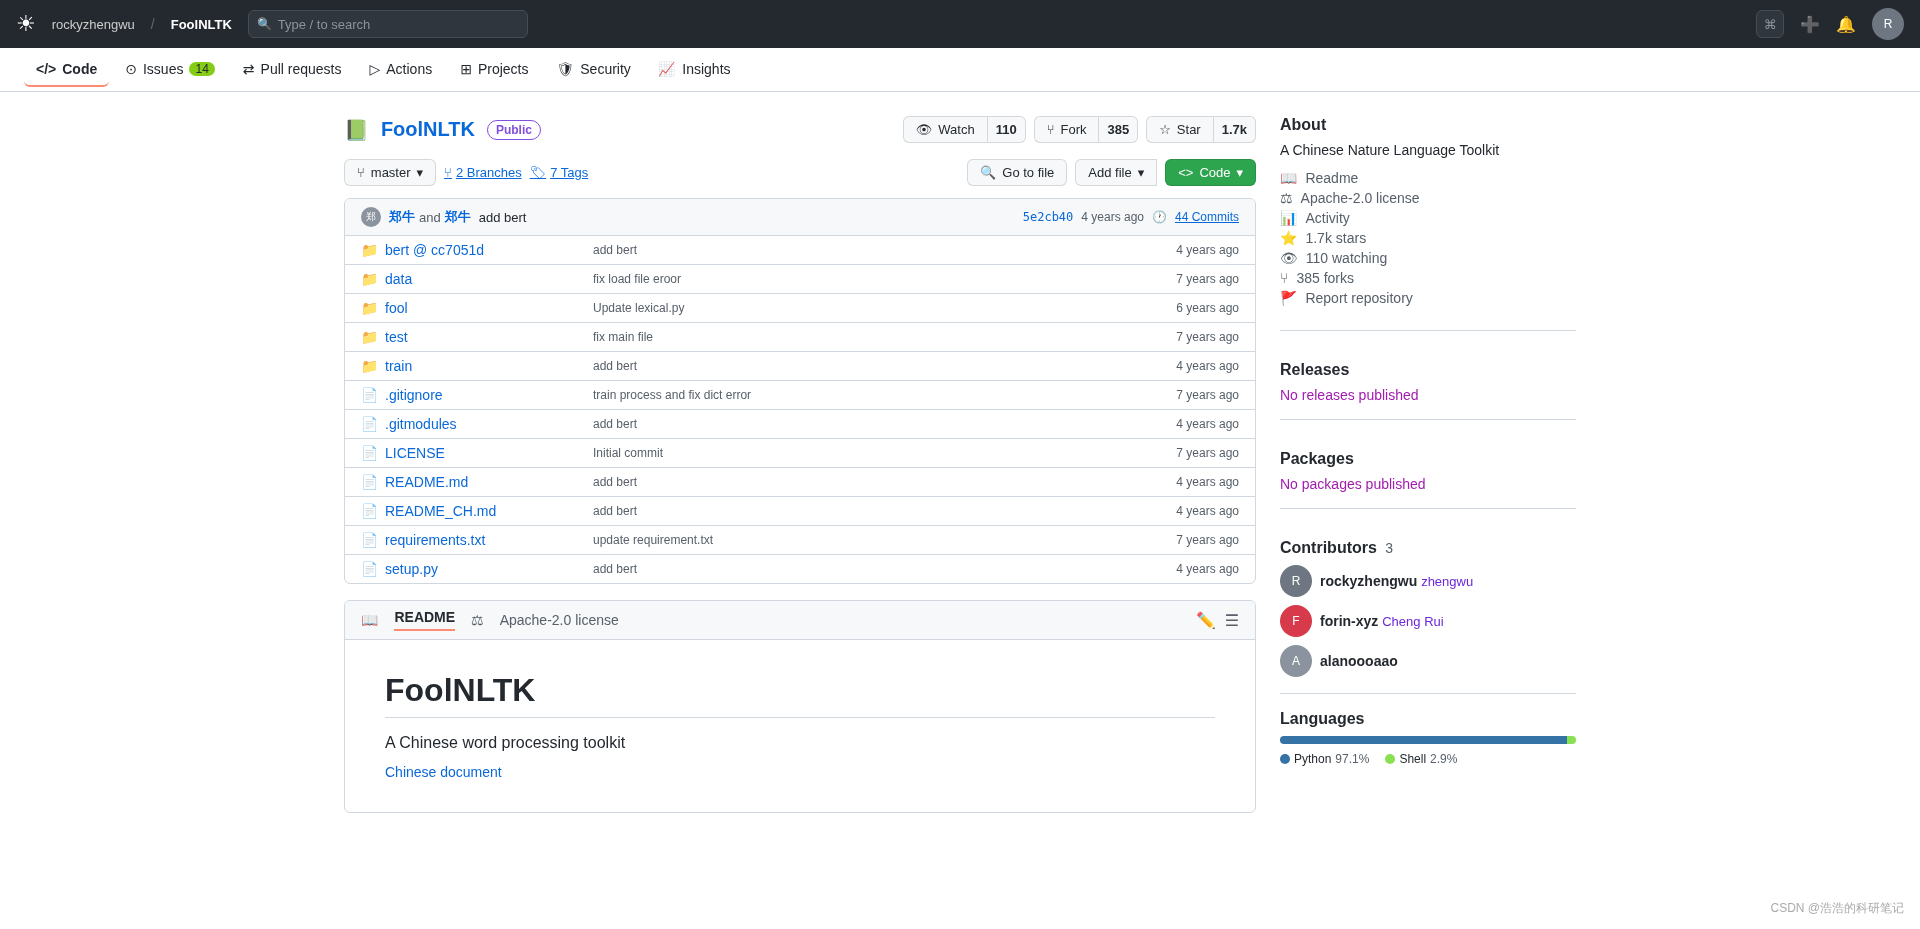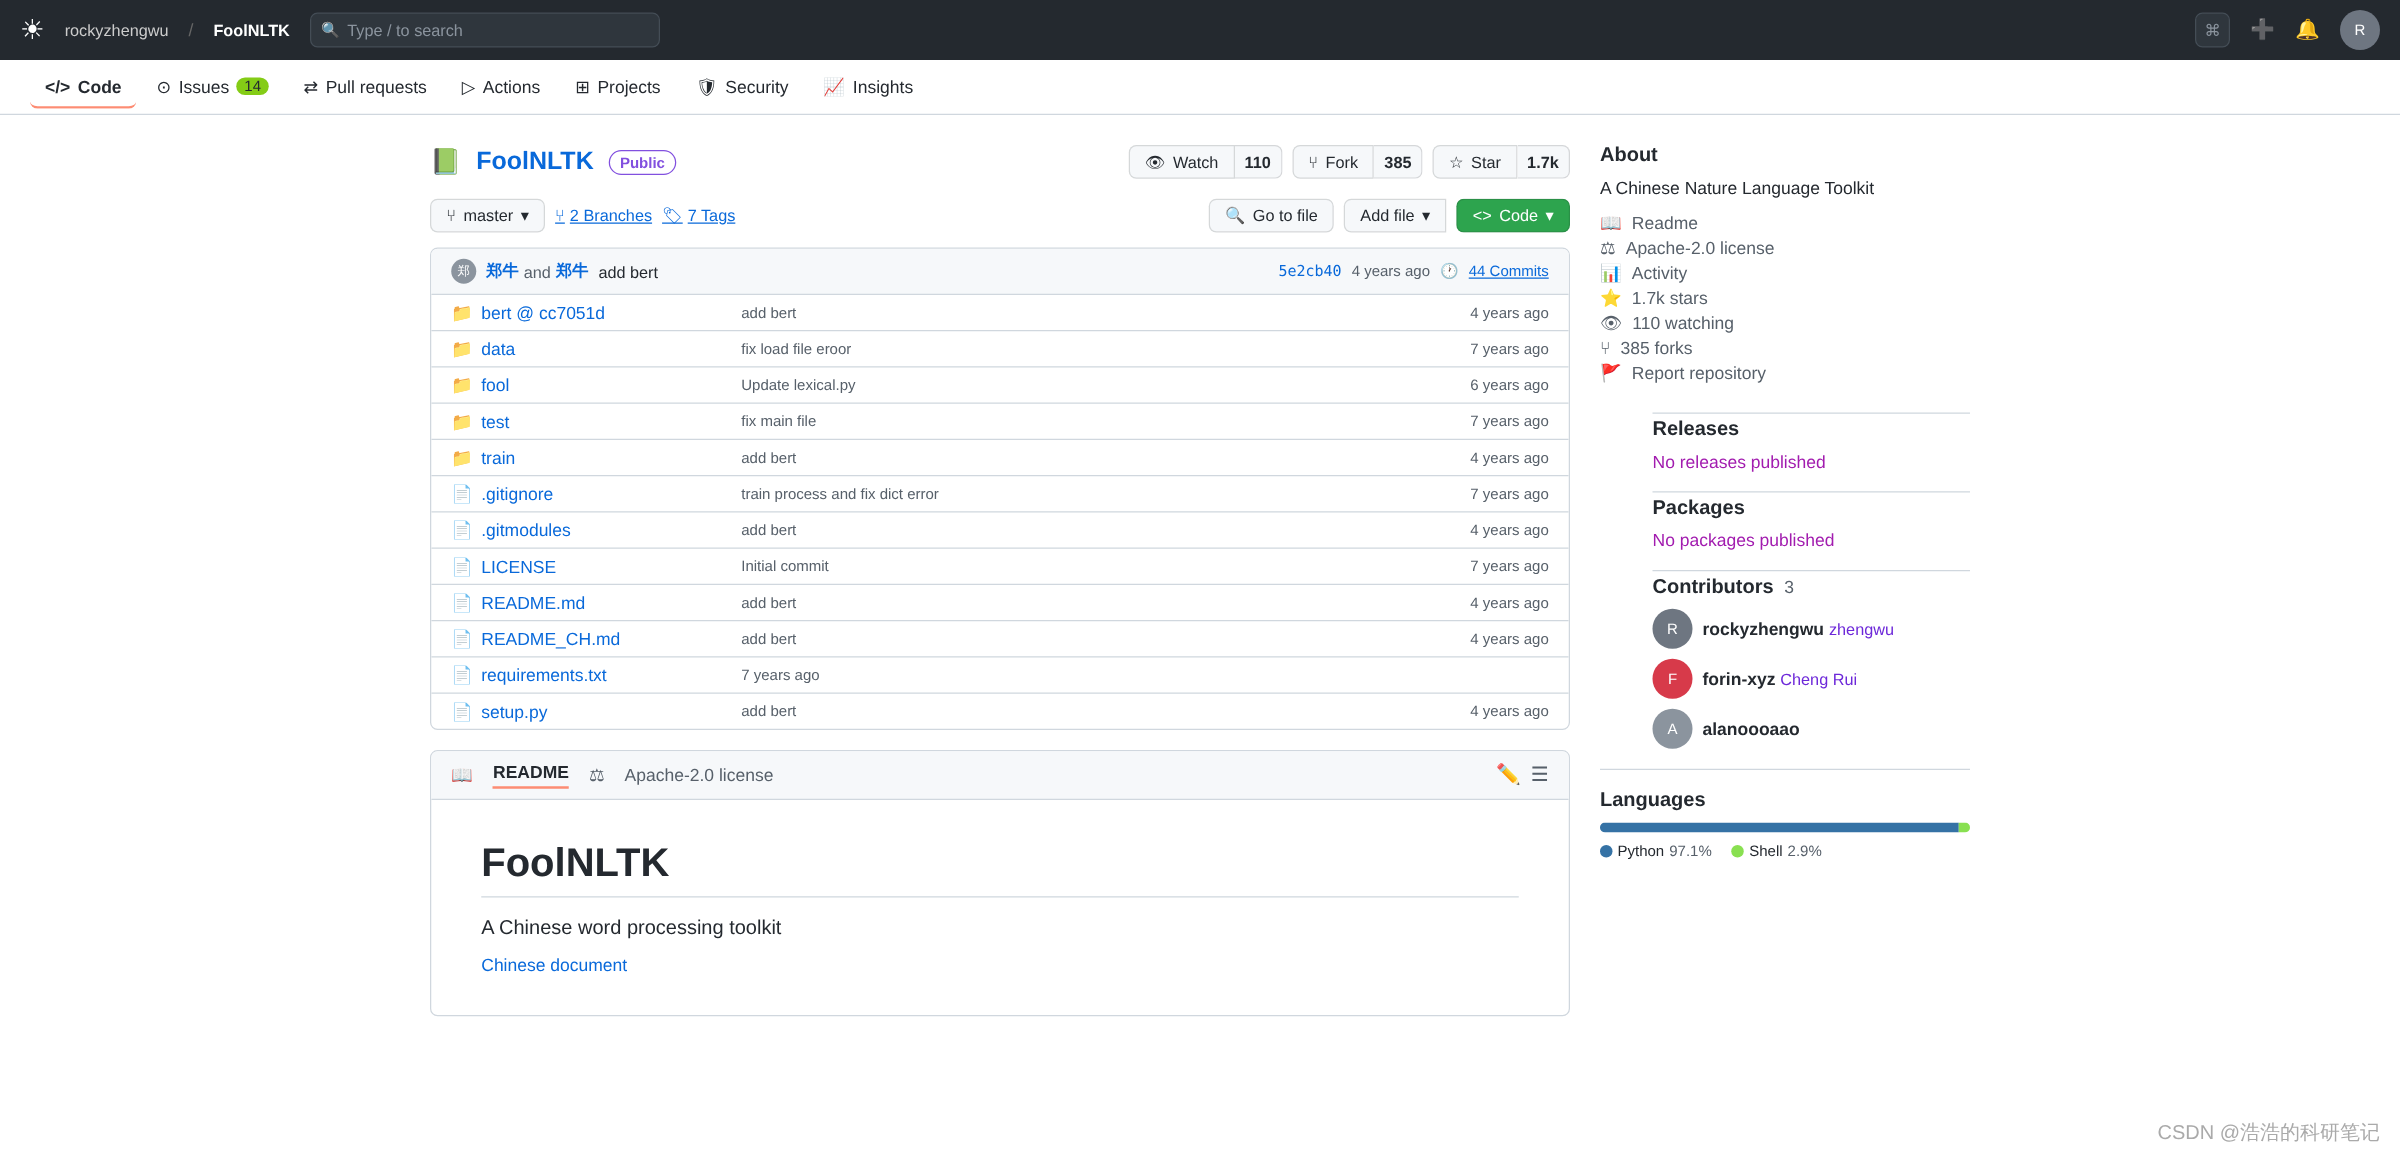--- a/index.html
+++ b/index.html
@@ -182,23 +182,22 @@
     
     
     .about-section { margin-bottom: 24px; }
     .about-title { font-size: 16px; font-weight: 600; margin-bottom: 8px; }
     .about-description { font-size: 14px; color: #24292f; margin-bottom: 12px; }
     .about-link { display: flex; align-items: center; gap: 8px; color: #57606a; font-size: 14px; margin-bottom: 4px; }
     .about-link a { color: #57606a; text-decoration: none; }
     
     .sidebar-section {
       border-top: 1px solid #d0d7de;
-      padding-top: 4px;
+      padding-top: 30px;
       margin-top: 16px;
-      margin-left: 42px;
     }
     .sidebar-section-title { font-size: 16px; font-weight: 600; margin-bottom: 8px; }
     .releases-empty { color: #a21caf; font-size: 14px; }
     
     .contributors-list { display: flex; flex-direction: column; gap: 8px; }
     .contributor-item { display: flex; align-items: center; gap: 8px; }
     .contributor-avatar { width: 32px; height: 32px; border-radius: 50%; background: #8b949e; display: flex; align-items: center; justify-content: center; font-size: 12px; color: #fff; }
     .contributor-name { color: #24292f; font-size: 14px; font-weight: 600; }
     .contributor-username { color: #6d28d9; font-size: 13px; }
     
@@ -476,20 +475,21 @@
       <a href="#">README_CH.md</a>
     </div>
     <div class="file-commit">add bert</div>
     <div class="file-time">4 years ago</div>
   </div>
           <div class="file-row">
     <span class="file-icon file-doc-icon" style="color:#8b949e;">📄</span>
     <div class="file-name">
       <a href="#">requirements.txt</a>
     </div>
+    <div class="file-commit">update requirement.txt</div>
     <div class="file-time">7 years ago</div>
   </div>
           <div class="file-row">
     <span class="file-icon file-doc-icon" style="color:#8b949e;">📄</span>
     <div class="file-name">
       <a href="#">setup.py</a>
     </div>
     <div class="file-commit">add bert</div>
     <div class="file-time">4 years ago</div>
   </div>
@@ -606,13 +606,13 @@
           <div class="lang-dot" style="background:#89e051;"></div>
           <span>Shell</span>
           <span style="color:#57606a;">2.9%</span>
         </div>
       </div>
     </div>
 
   </div>
 </div>
 
-<div style="position:fixed;bottom:12px;right:16px;font-size:16px;color:#aaa;">CSDN @浩浩的科研笔记</div>
+<div style="position:fixed;bottom:12px;right:16px;font-size:12px;color:#aaa;">CSDN @浩浩的科研笔记</div>
 
 </body></html>

